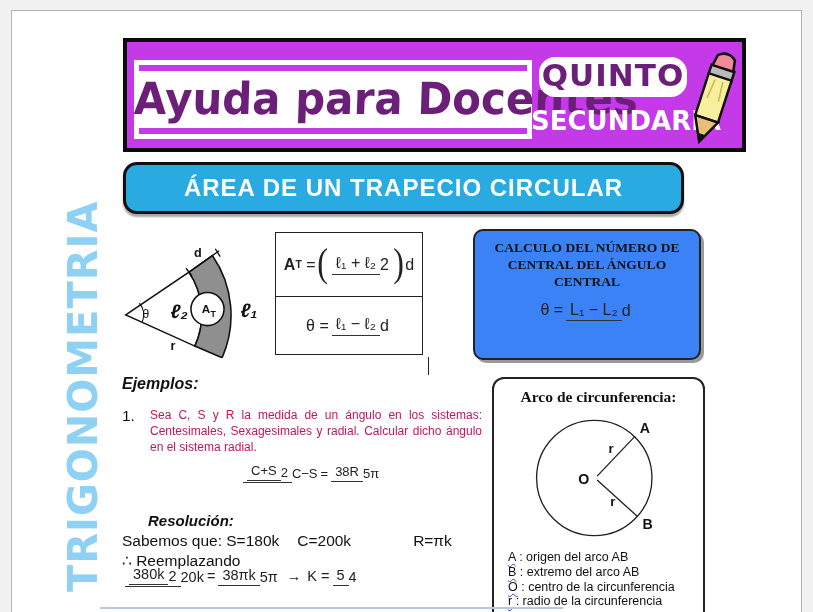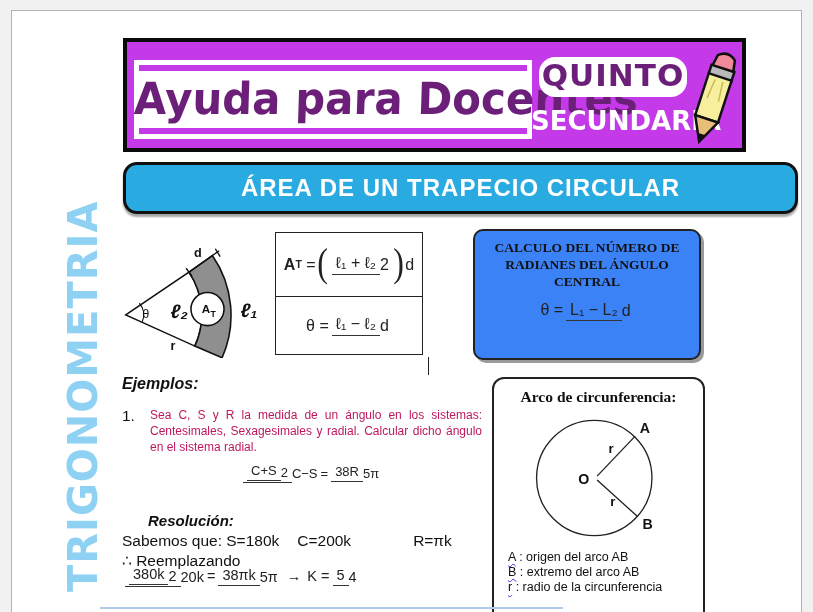--- a/index.html
+++ b/index.html
@@ -21,21 +21,21 @@
   .quinto-box { position:absolute; left:412px; top:15px; width:148px; height:40px;
                 background:#ffffff; border-radius:16px; display:flex; align-items:flex-start; justify-content:center; }
   .quinto-text { font-size:31px; font-weight:bold; color:#6b1f78; letter-spacing:1px;
                  font-family:"DejaVu Sans", sans-serif; }
   .secundaria-text { position:absolute; left:404px; top:64px; width:170px; text-align:center;
                      font-size:26px; font-weight:bold; color:#ffffff; letter-spacing:0px;
                      font-family:"DejaVu Sans", sans-serif; }
   .pencil { position:absolute; left:556px; top:0px; width:62px; height:108px; }
 
   
-  .title-bar { position:absolute; left:123px; top:162px; width:675px; height:52px;
+  .title-bar { position:absolute; left:123px; top:162px; width:561px; height:52px;
                background:#29abe2; border:3px solid #101010; border-radius:14px;
                box-shadow:0 3px 2px rgba(0,0,0,.35);
                display:flex; align-items:center; justify-content:center; }
   .title-bar span { color:#ffffff; font-size:24px; font-weight:bold; letter-spacing:1px; }
 
   
   .vertical-label { position:absolute; left:60px; top:592px; width:356px; height:46px;
                     transform:rotate(-90deg); transform-origin:left top;
                     font-size:40px; font-weight:bold; color:#8ed1f3; letter-spacing:1px;
                     font-family:"DejaVu Sans", sans-serif; white-space:nowrap; }
@@ -164,21 +164,21 @@
         <span class="num">ℓ₁ − ℓ₂</span>
         <span class="den">d</span>
       </span>
     </div>
   </div>
   <div class="cursor-tick"></div>
 
   <div class="radianes-box">
     <div class="radianes-title">
       <div>CALCULO DEL NÚMERO DE</div>
-      <div>RADIANES DEL ÁNGULO</div>
+      <div>CENTRAL DEL ÁNGULO</div>
       <div>CENTRAL</div>
     </div>
     <div class="radianes-formula">
       <span>θ =</span>
       <span class="frac">
         <span class="num">L₁ − L₂</span>
         <span class="den">d</span>
       </span>
     </div>
   </div>
@@ -191,20 +191,21 @@
       <line x1="98" y1="76" x2="141" y2="115" stroke="#222" stroke-width="1.4"></line>
       <text x="143" y="26" font-size="15" font-weight="bold" fill="#111">A</text>
       <text x="146" y="128" font-size="15" font-weight="bold" fill="#111">B</text>
       <text x="78" y="80" font-size="15" font-weight="bold" fill="#111">O</text>
       <text x="110" y="48" font-size="14" font-weight="bold" fill="#111">r</text>
       <text x="112" y="104" font-size="14" font-weight="bold" fill="#111">r</text>
     </svg>
     <div class="arco-legend">
       <div><span class="sq">A</span><span> : origen del arco AB</span></div>
       <div><span class="sq">B</span><span> : extremo del arco AB</span></div>
+      <div><span class="sq">O</span><span> : centro de la circunferencia</span></div>
       <div><span class="sq">r</span><span> : radio de la circunferencia</span></div>
     </div>
   </div>
 
   <div class="ejemplos-heading">Ejemplos:</div>
   <div class="item-row">
     <div class="item-num">1.</div>
     <div class="item-text">Sea C, S y R la medida de un ángulo en los sistemas: Centesimales, Sexagesimales y radial. Calcular dicho ángulo en el sistema radial.</div>
   </div>
 

